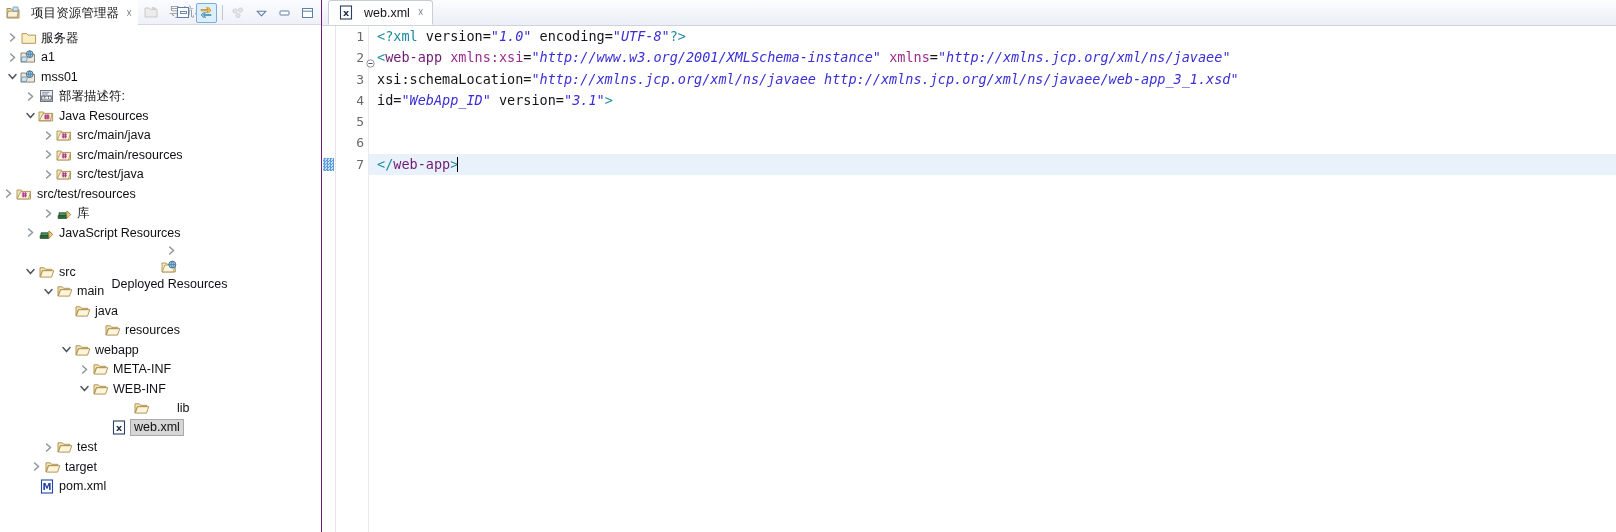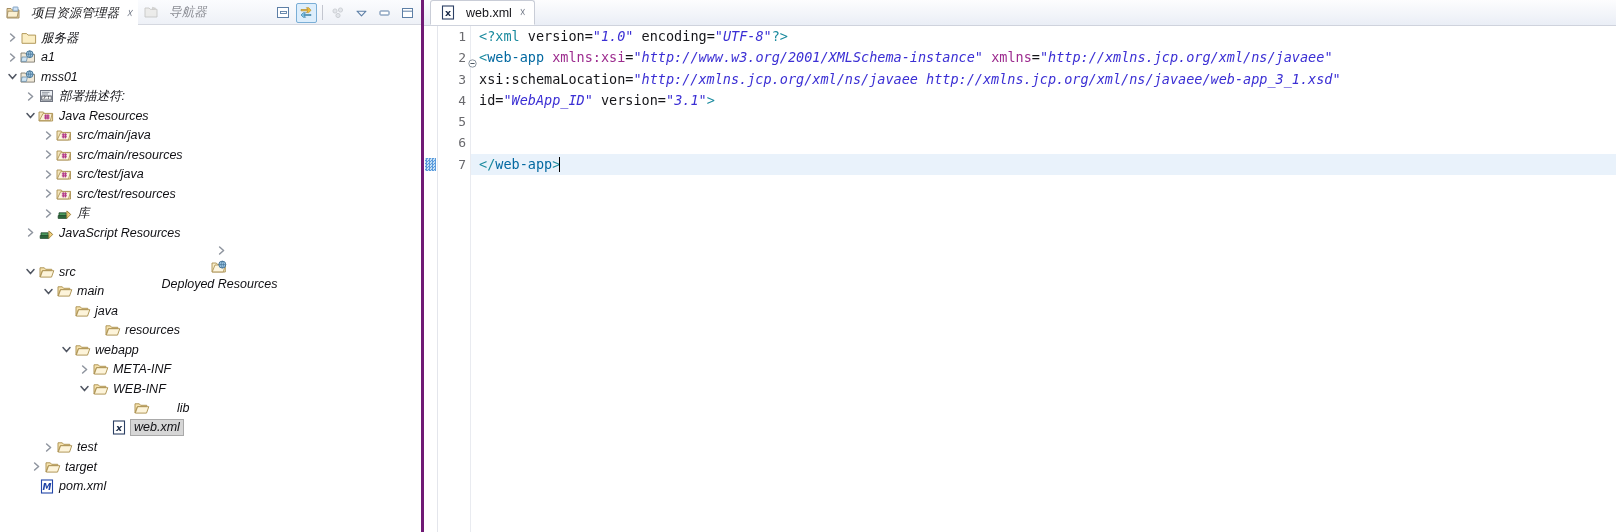--- a/index.html
+++ b/index.html
@@ -14,27 +14,26 @@
   #app {
     position: relative;
     width: 1616px; height: 532px;
     display: flex;
     background: #ffffff;
   }
 
   
   #left-panel {
     position: relative;
-    width: 424px;
+    width: 322px;
     height: 532px;
     background: #ffffff;
-    border-right: 3px solid #701a75;
+    border-right: 1px solid #701a75;
     display: flex;
     flex-direction: column;
-    font-style: italic;
   }
   .view-tabbar {
     position: relative;
     height: 25px;
     background: linear-gradient(to bottom, #fbfcfe 0%, #eef1f7 100%);
     display: flex;
     align-items: center;
     border-bottom: 1px solid #d5d8e0;
   }
   .view-tab {
@@ -210,21 +209,21 @@
     line-height: 21.3px;
     white-space: pre;
     position: relative;
   }
   .cline.current {
     background: #e9f2fb;
     margin-left: -8px;
     padding-left: 8px;
   }
   .k-tag   { color: #1a8a9e; }
-  .k-name  { color: #0369a1; }
+  .k-name  { color: #701a75; }
   .k-attr  { color: #9c2b8e; }
   .k-attr2 { color: #151519; }
   .k-val   { color: #3b2fd4; font-style: italic; }
   .k-eq    { color: #151519; }
   .caret {
     display: inline-block;
     width: 1px;
     height: 15px;
     background: #000;
     vertical-align: -3px;
@@ -437,21 +436,21 @@
               <g fill="#b23a8a">
                 <rect x="6.6" y="5.3" width="1.3" height="5.1"></rect>
                 <rect x="8.7" y="5.3" width="1.3" height="5.1"></rect>
                 <rect x="5.8" y="6.3" width="5.2" height="1"></rect>
                 <rect x="5.8" y="8.3" width="5.2" height="1"></rect>
               </g>
             </svg>
           </span>
           <span class="tlabel">src/test/java</span>
         </div>
-        <div class="trow" style="padding-left: 40px;">
+        <div class="trow" style="">
           <span class="twist">
             <svg width="11" height="11" viewBox="0 0 11 11">
               <path d="M3.6 2L7.6 5.5 3.6 9" fill="none" stroke="#8e949e" stroke-width="1.5" stroke-linecap="round" stroke-linejoin="round"></path>
             </svg>
           </span>
           <span class="ticon">
             <svg width="17" height="14" viewBox="0 0 17 14">
               <path d="M1 3h4.3l1.2 1.4h8V12H1z" fill="#f4e5bb" stroke="#ab9152" stroke-width=".9"></path>
               <path d="M4.6 4.7h9.9l-2 7.2H1.2z" fill="#fdf6e1" stroke="#ab9152" stroke-width=".85"></path>
               <g fill="#b23a8a">

